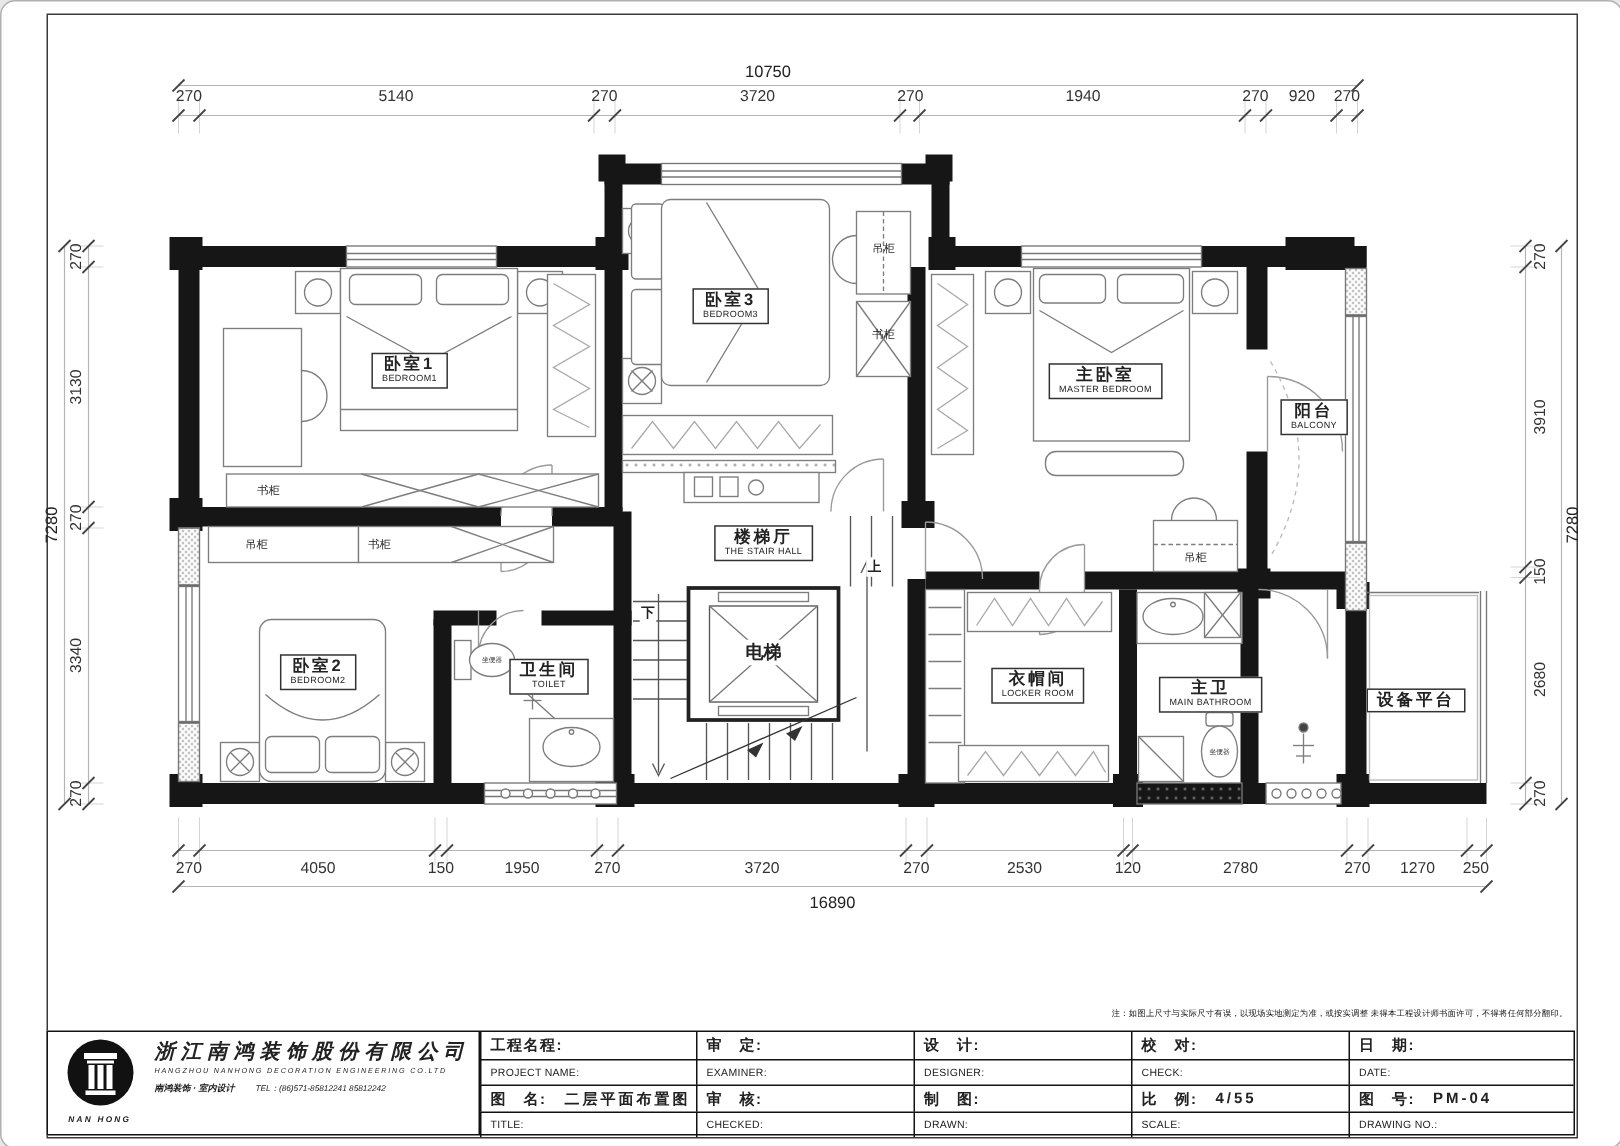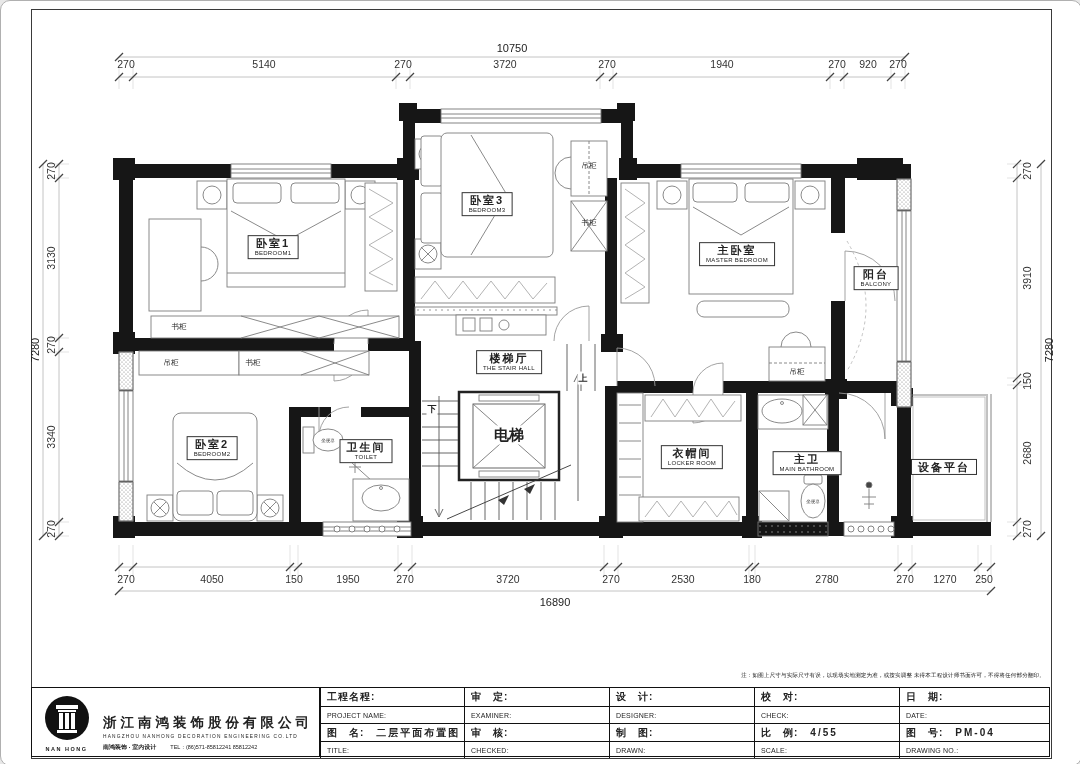--- a/index.html
+++ b/index.html
@@ -13,28 +13,28 @@
   .dimtotal{font-size:11px;color:#222;}
   
   .roomlabel{position:absolute;transform:translate(-50%,-50%);border:1px solid #333;background:#fff;
              padding:1px 6px;text-align:center;white-space:nowrap;line-height:1.1;z-index:5;}
   .roomlabel .cn{font-size:11px;font-weight:600;letter-spacing:2px;display:block;}
   .roomlabel .en{font-size:6px;letter-spacing:.3px;display:block;margin-top:1px;}
   .smalllabel{position:absolute;font-size:7.5px;color:#222;white-space:nowrap;transform:translate(-50%,-50%);z-index:4;}
   .updown{position:absolute;font-size:9px;font-weight:600;background:#fff;padding:0 1px;
           transform:translate(-50%,-50%);z-index:4;}
   .tinylabel{position:absolute;font-size:4.5px;color:#333;transform:translate(-50%,-50%);z-index:4;}
-  .elev{position:absolute;font-size:15px;font-weight:600;background:#fff;padding:0 2px;
+  .elev{position:absolute;font-size:12px;font-weight:600;background:#fff;padding:0 2px;
         transform:translate(-50%,-50%);z-index:4;text-align:right;}
   
   .note{position:absolute;right:36px;top:671px;font-size:5.5px;color:#111;letter-spacing:.2px;}
   
   .tblock{position:absolute;left:30px;top:686px;width:1019px;height:70px;border:1.5px solid #111;
           box-sizing:border-box;display:flex;background:#fff;}
-  .company{width:288px;border-right:1.5px solid #111;box-sizing:border-box;display:flex;align-items:flex-end;padding:4px 6px;}
+  .company{width:288px;border-right:1.5px solid #111;box-sizing:border-box;display:flex;align-items:flex-start;padding:4px 6px;font-style:italic;}
   .logo{width:58px;text-align:center;}
   .logo .nh{font-size:5.5px;letter-spacing:1.5px;font-weight:600;display:block;margin-top:1px;}
   .cinfo{flex:1;padding-left:8px;}
   .cname{font-size:13.5px;font-weight:700;letter-spacing:4px;white-space:nowrap;}
   .cen{font-size:4.8px;letter-spacing:1.2px;margin-top:2px;white-space:nowrap;}
   .crow{display:flex;gap:14px;margin-top:4px;align-items:baseline;}
   .ctag{font-size:6px;font-weight:600;}
   .ctel{font-size:5.5px;}
   .tgrid{flex:1;display:grid;grid-template-columns:144px 145px 145px 145px 1fr;grid-template-rows:18px 17px 18px 17px;}
   .tcell{border-left:1px solid #111;border-top:1px solid #111;box-sizing:border-box;display:flex;
@@ -435,21 +435,21 @@
   <span class="dim dimtotal" style="left:511px;top:47px">10750</span>
 
   <span class="dim" style="left:125px;top:578px">270</span>
   <span class="dim" style="left:211px;top:578px">4050</span>
   <span class="dim" style="left:293px;top:578px">150</span>
   <span class="dim" style="left:347px;top:578px">1950</span>
   <span class="dim" style="left:404px;top:578px">270</span>
   <span class="dim" style="left:507px;top:578px">3720</span>
   <span class="dim" style="left:610px;top:578px">270</span>
   <span class="dim" style="left:682px;top:578px">2530</span>
-  <span class="dim" style="left:751px;top:578px">180</span>
+  <span class="dim" style="left:751px;top:578px">120</span>
   <span class="dim" style="left:826px;top:578px">2780</span>
   <span class="dim" style="left:904px;top:578px">270</span>
   <span class="dim" style="left:944px;top:578px">1270</span>
   <span class="dim" style="left:983px;top:578px">250</span>
   <span class="dim dimtotal" style="left:554px;top:601px">16890</span>
 
   <span class="dim vdim" style="left:50px;top:170px">270</span>
   <span class="dim vdim" style="left:50px;top:257px">3130</span>
   <span class="dim vdim" style="left:50px;top:344px">270</span>
   <span class="dim vdim" style="left:50px;top:436px">3340</span>

